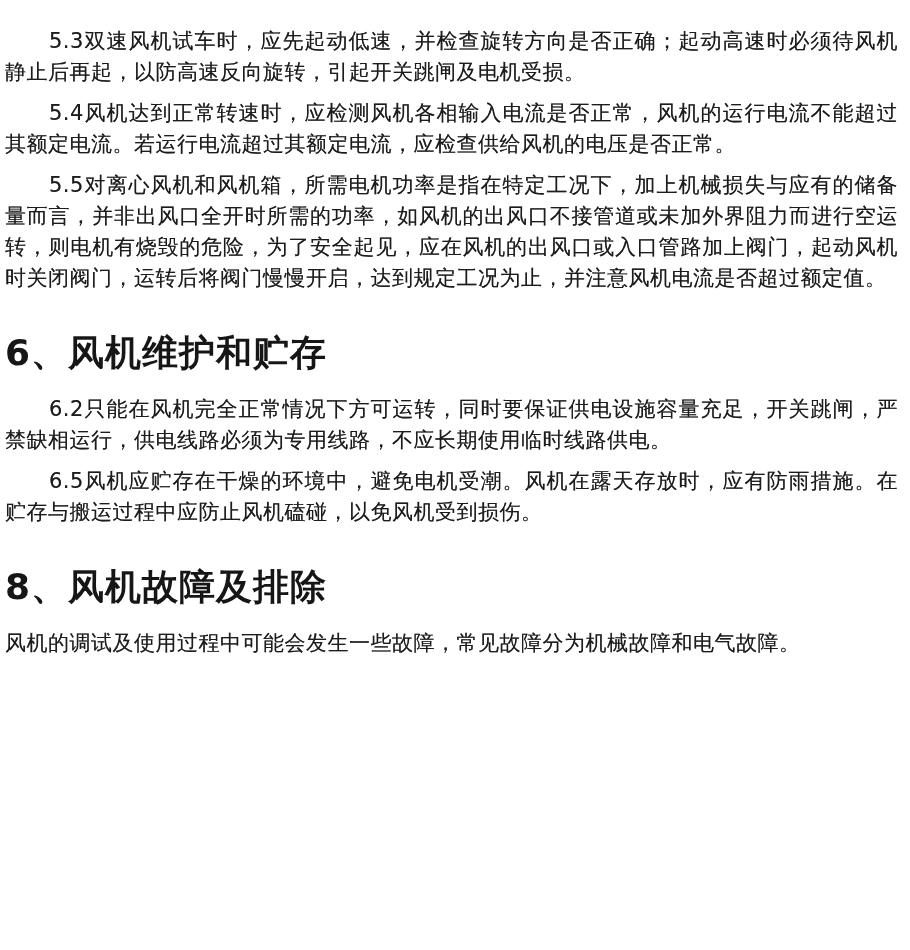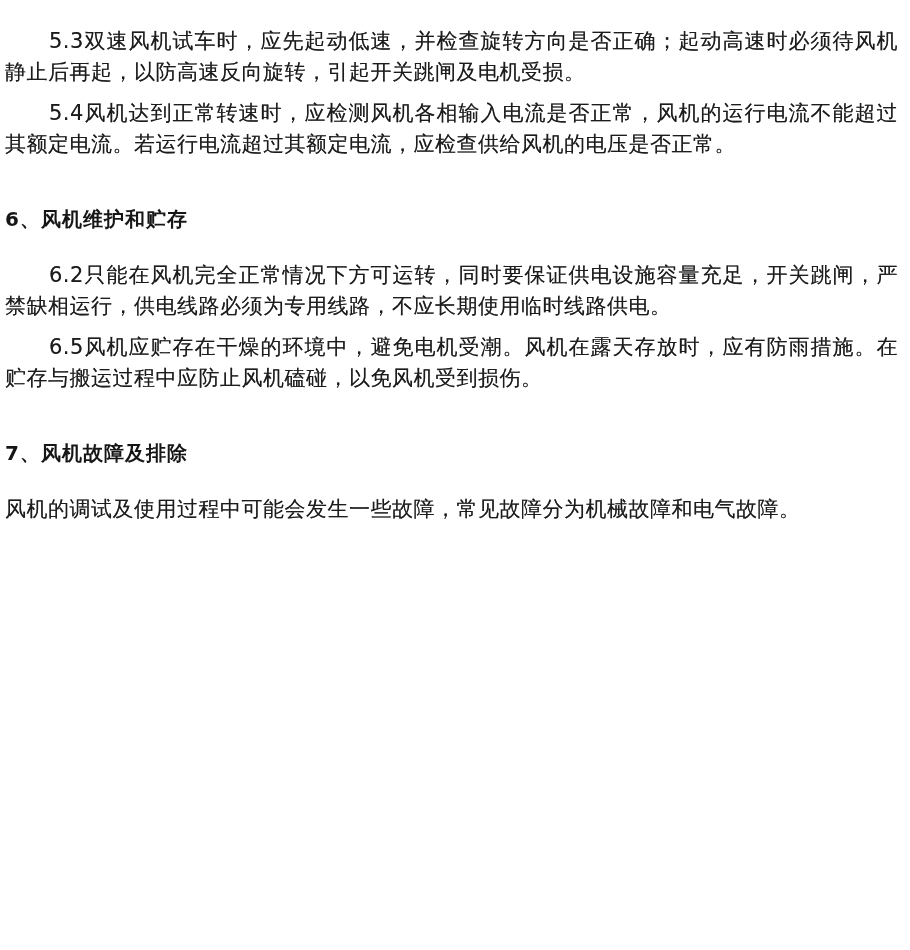--- a/index.html
+++ b/index.html
@@ -30,43 +30,44 @@
     letter-spacing: 0.5px;
     color: #1c1c1c;
     
     text-shadow: 0 0 0.4px rgba(0,0,0,0.55);
   }
   .body-para.no-indent {
     text-indent: 0;
   }
   .section-heading {
     margin: 42px 0 24px 0;
-    font-size: 20px;
+    font-size: 36px;
     line-height: 34px;
     font-weight: bold;
     letter-spacing: 1px;
     color: #161616;
   }
 </style>
 </head>
 <body>
 
 <div class="page">
 
   <p class="body-para">5.3双速风机试车时，应先起动低速，并检查旋转方向是否正确；起动高速时必须待风机静止后再起，以防高速反向旋转，引起开关跳闸及电机受损。</p>
 
   <p class="body-para">5.4风机达到正常转速时，应检测风机各相输入电流是否正常，风机的运行电流不能超过其额定电流。若运行电流超过其额定电流，应检查供给风机的电压是否正常。</p>
 
+  <p class="body-para">5.5对离心风机和风机箱，所需电机功率是指在特定工况下，加上机械损失与应有的储备量而言，并非出风口全开时所需的功率，如风机的出风口不接管道或未加外界阻力而进行空运转，则电机有烧毁的危险，为了安全起见，应在风机的出风口或入口管路加上阀门，起动风机时关闭阀门，运转后将阀门慢慢开启，达到规定工况为止，并注意风机电流是否超过额定值。</p>
 
   <h2 class="section-heading">6、风机维护和贮存</h2>
 
 
   <p class="body-para">6.2只能在风机完全正常情况下方可运转，同时要保证供电设施容量充足，开关跳闸，严禁缺相运行，供电线路必须为专用线路，不应长期使用临时线路供电。</p>
 
 
 
   <p class="body-para">6.5风机应贮存在干燥的环境中，避免电机受潮。风机在露天存放时，应有防雨措施。在贮存与搬运过程中应防止风机磕碰，以免风机受到损伤。</p>
 
-  <h2 class="section-heading">7、风机故障及排除</h2>
+  <h2 class="section-heading">8、风机故障及排除</h2>
 
   <p class="body-para no-indent">风机的调试及使用过程中可能会发生一些故障，常见故障分为机械故障和电气故障。</p>
 
 </div>
 
 </body></html>

